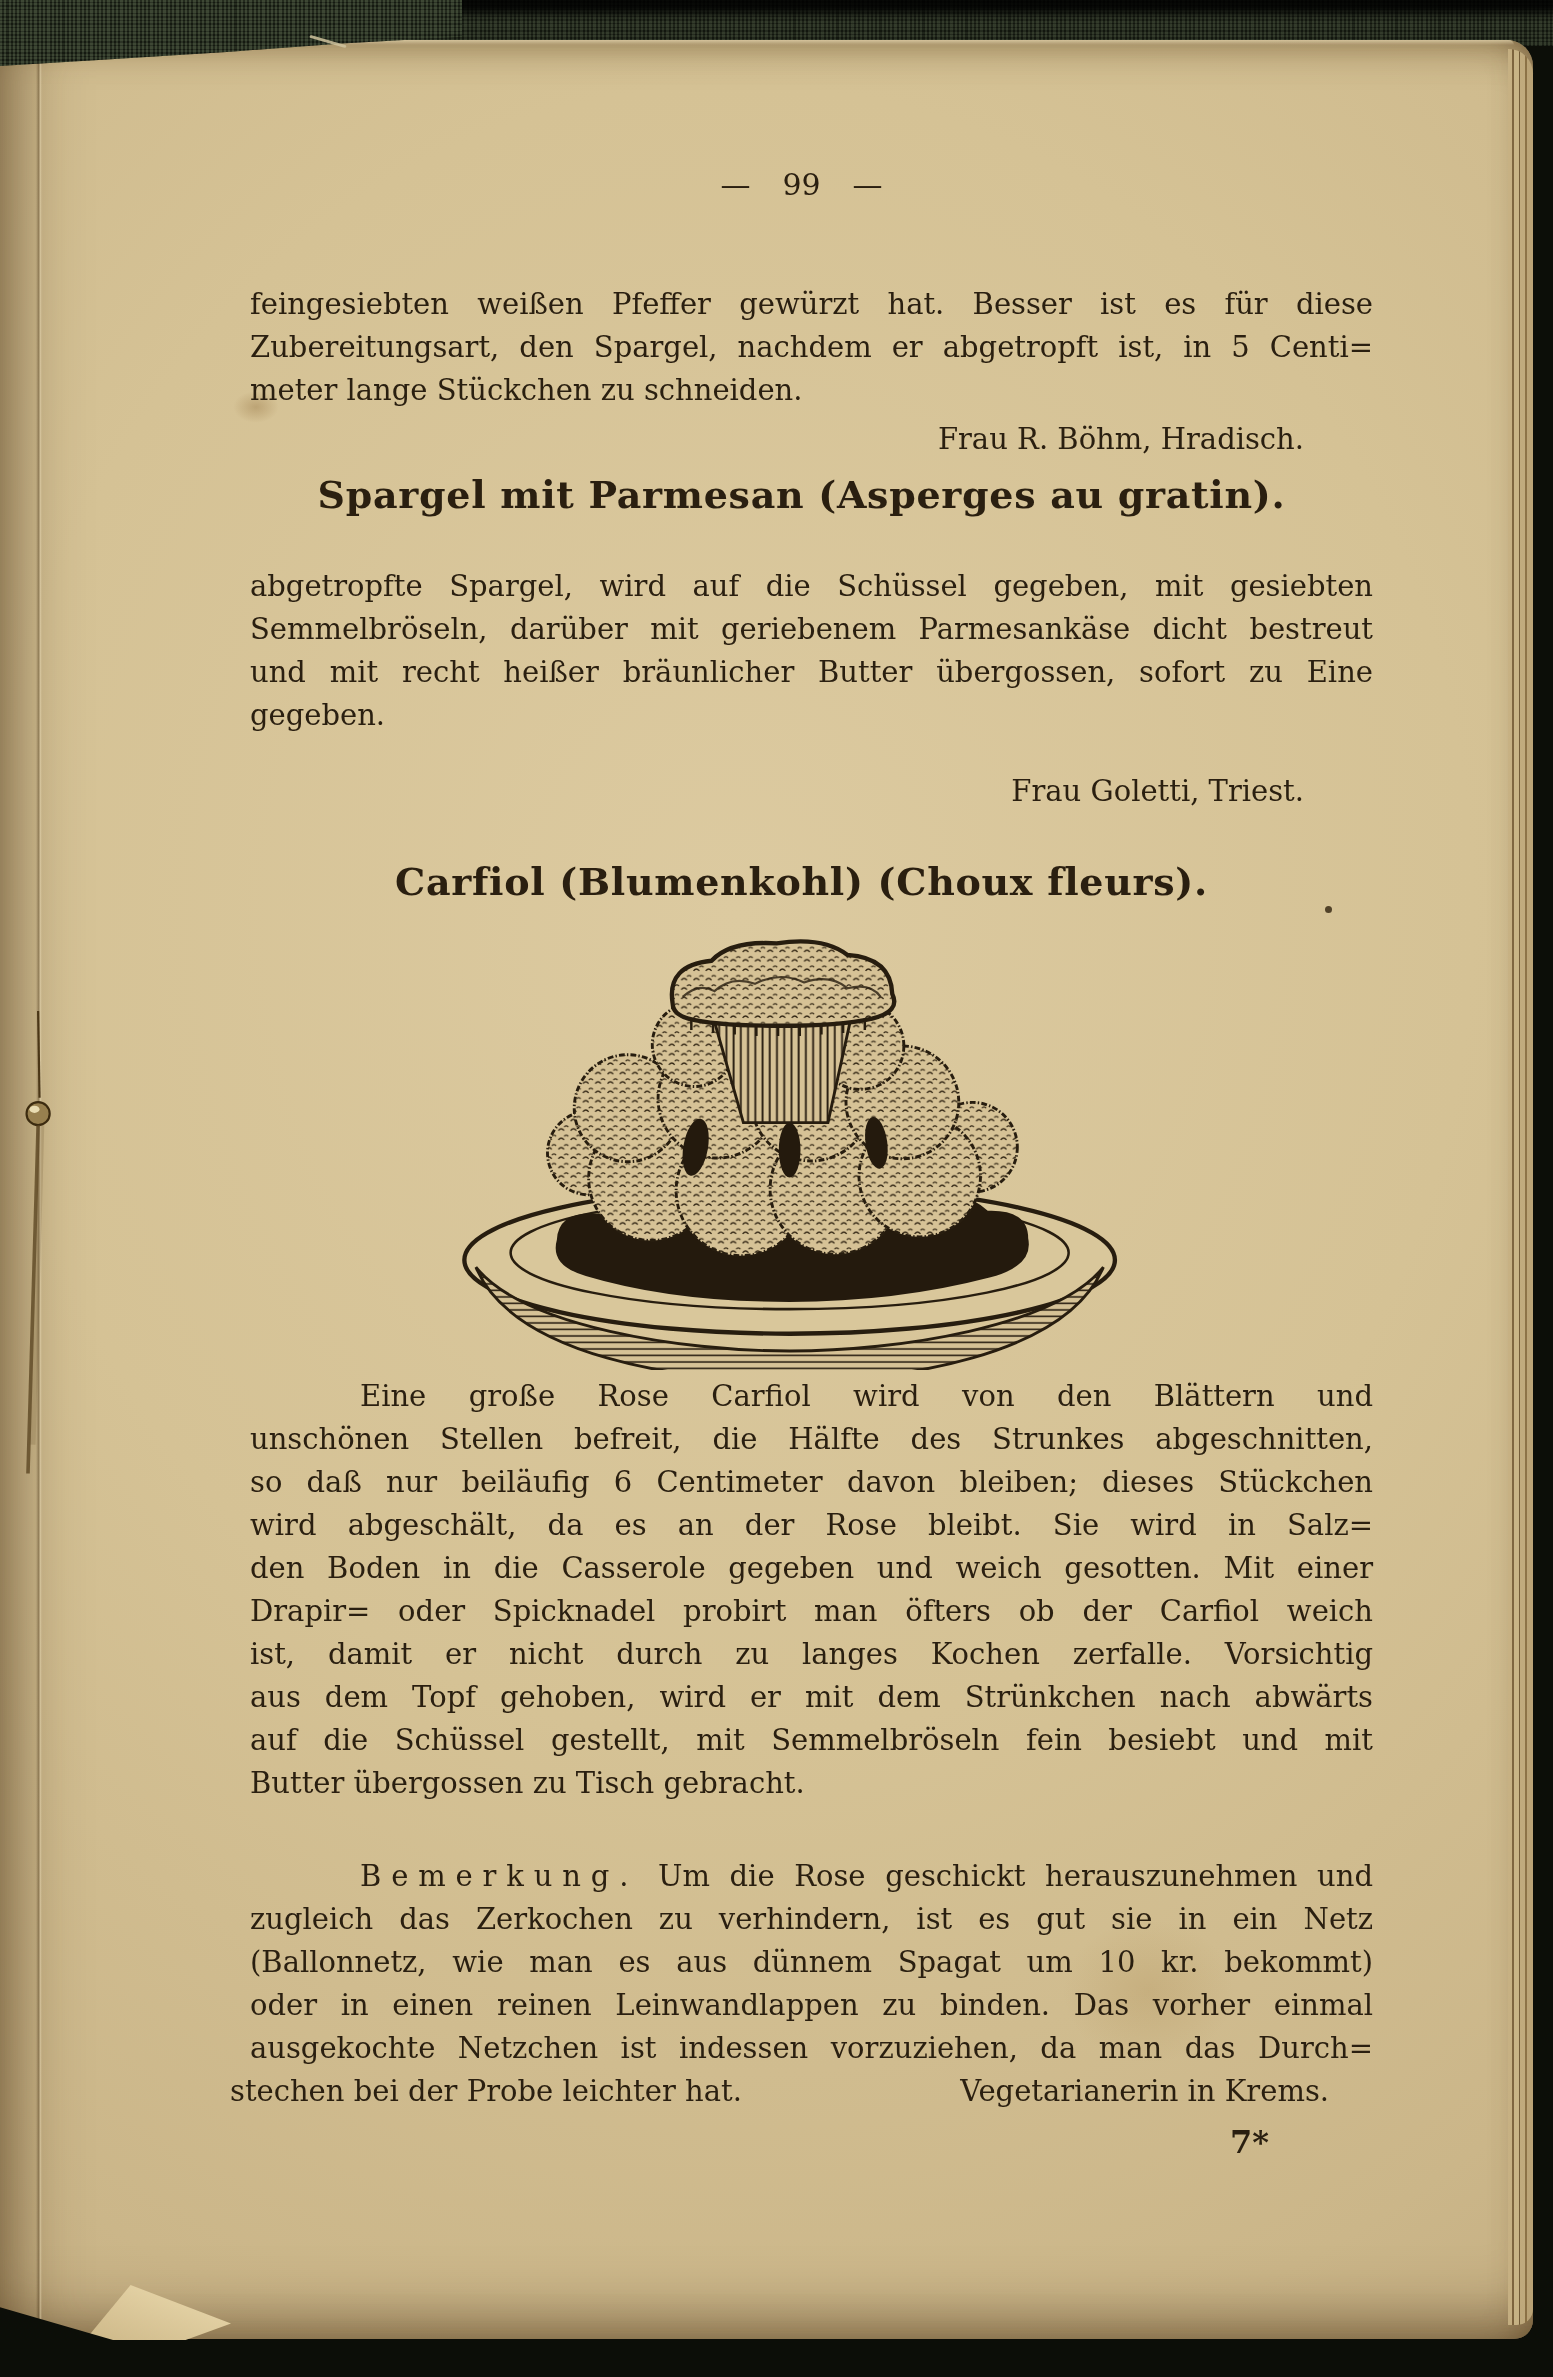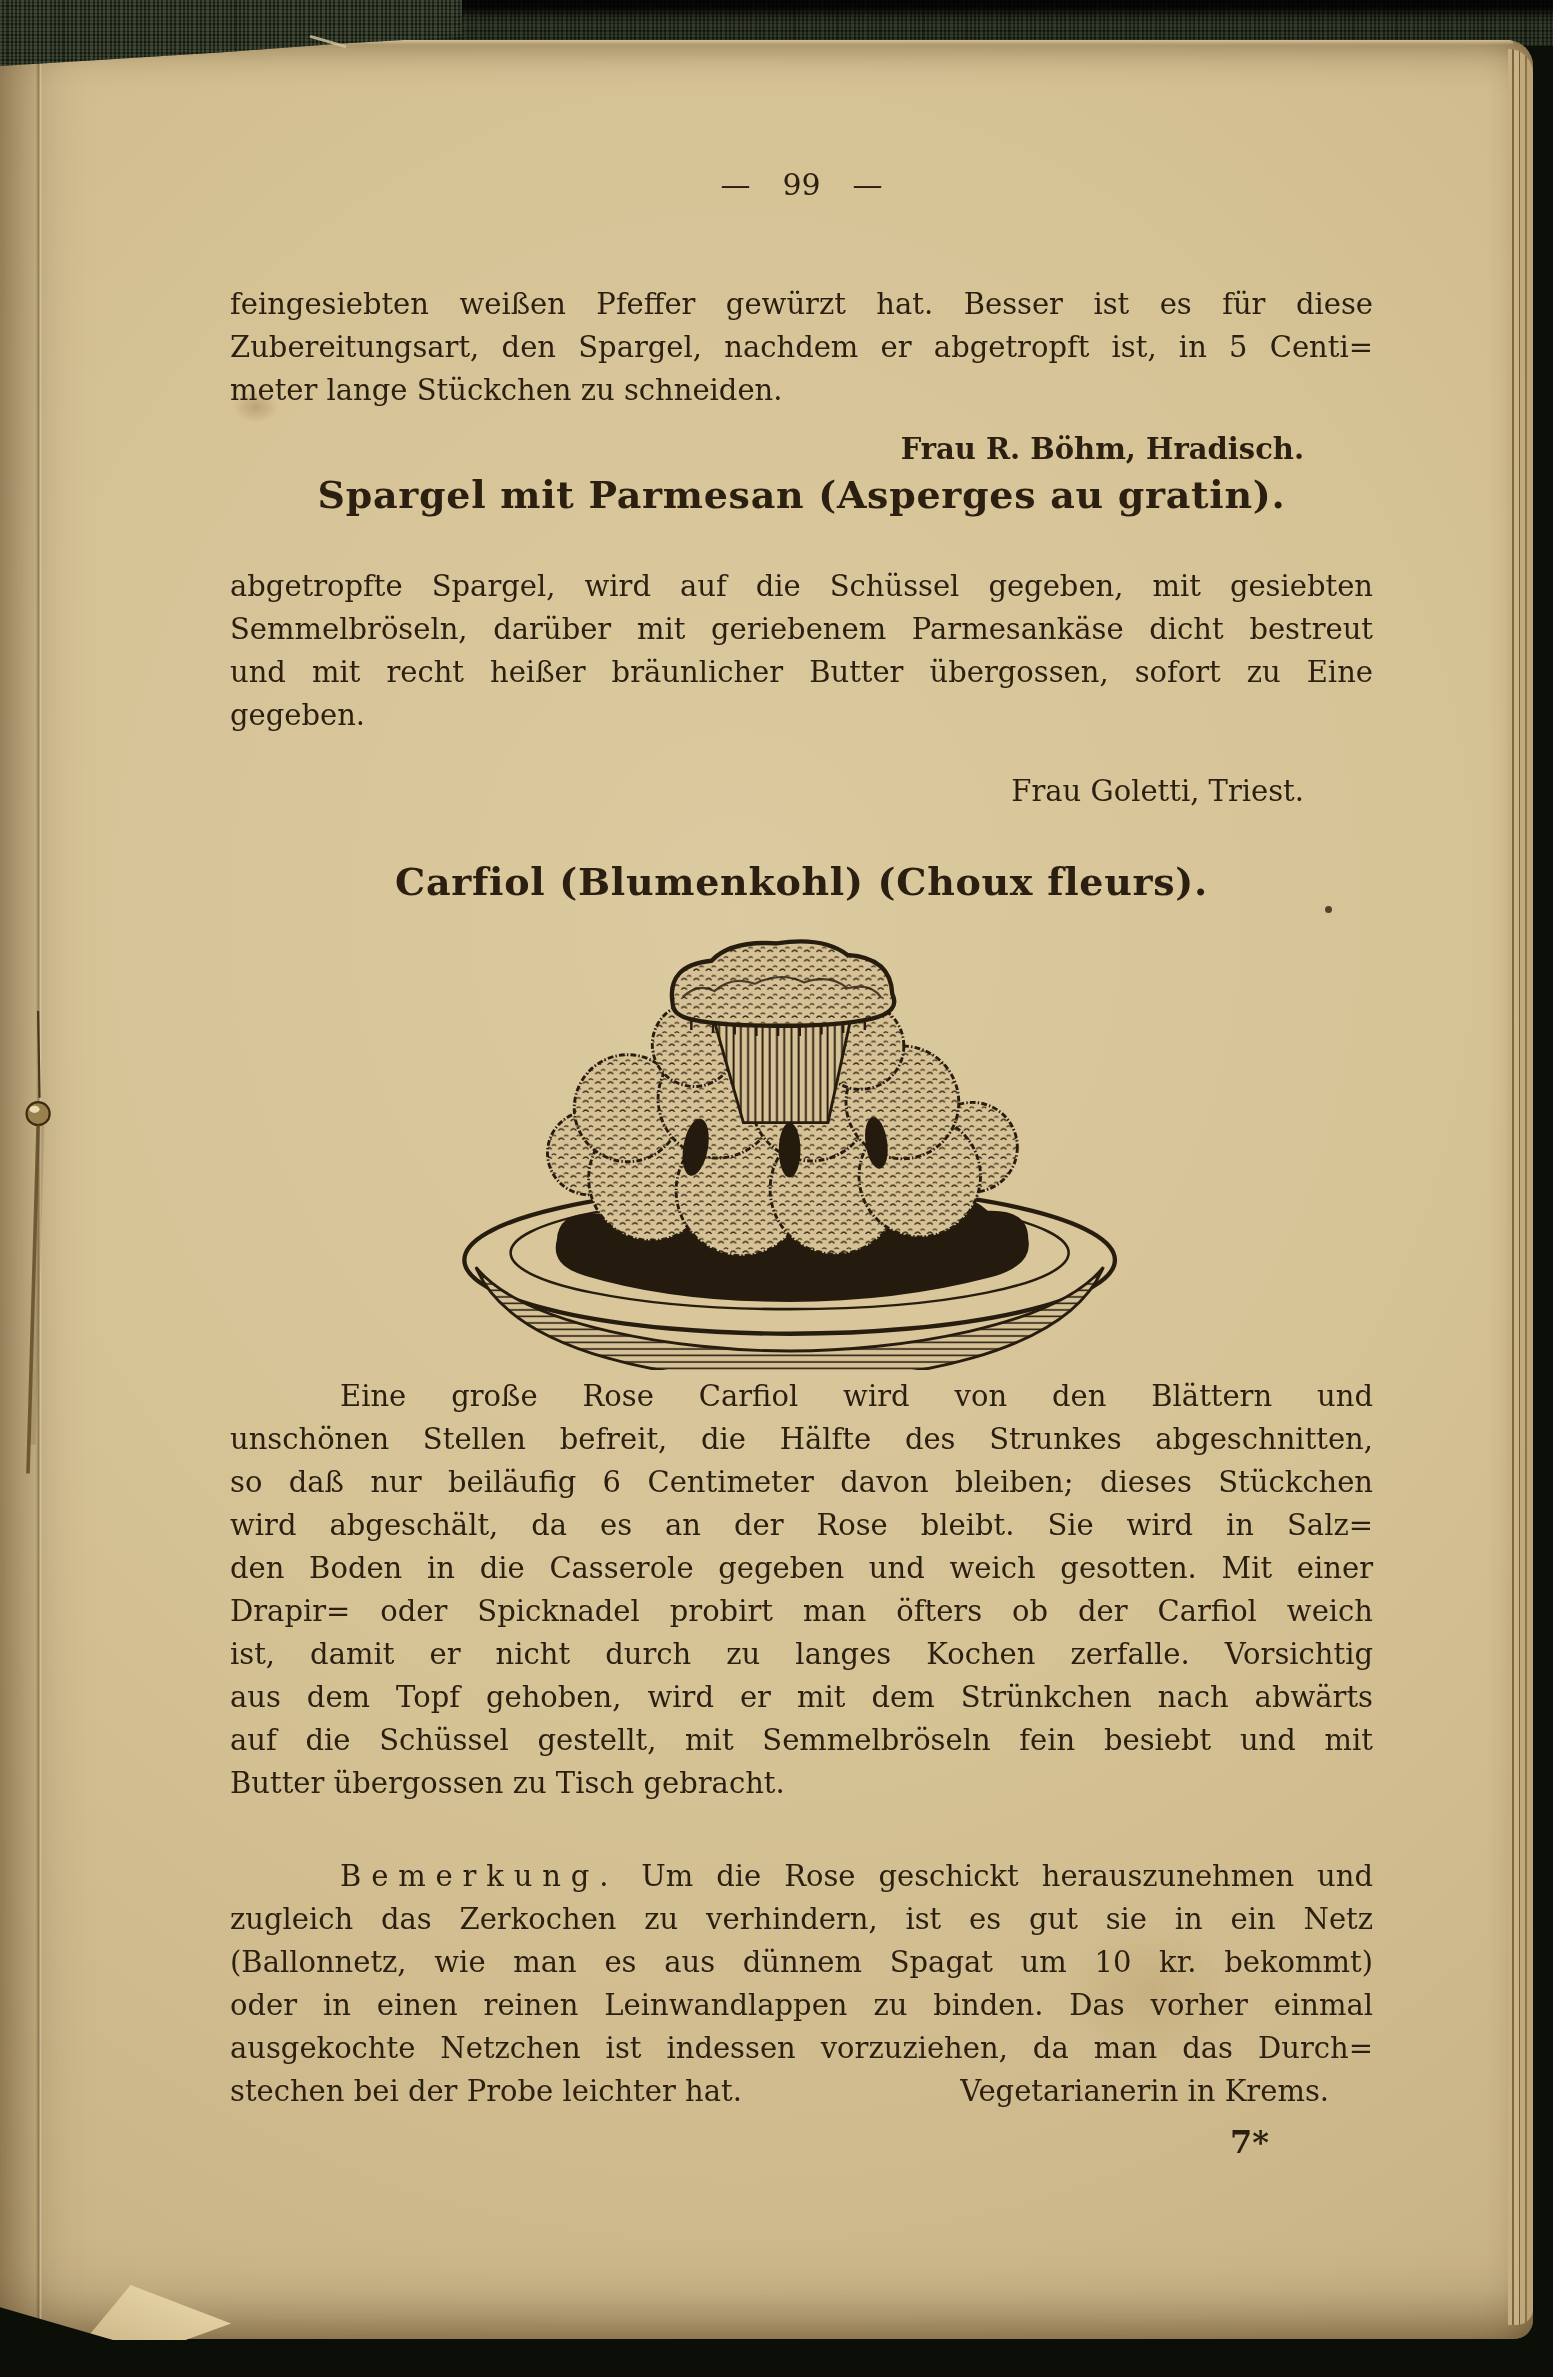--- a/index.html
+++ b/index.html
@@ -49,29 +49,29 @@
   .stain-a{left:233px;top:351px;width:46px;height:32px;
     background:radial-gradient(ellipse, rgba(122,82,30,.28), rgba(122,82,30,0) 70%);}
   .stain-b{left:1062px;top:1879px;width:173px;height:145px;
     background:radial-gradient(ellipse, rgba(150,110,45,.16), rgba(150,110,45,0) 70%);}
   .print-dot{position:absolute;left:1325px;top:866px;width:7.2px;height:7.2px;border-radius:50%;
     background:#3a2b15;opacity:.85;}
 
   
   .content{position:absolute;left:230px;top:0;width:1143px;height:100%;color:#2a1f10;}
   .block{position:absolute;left:0;width:100%;}
-  .line{font-size:29px;line-height:43px;text-align:justify;text-align-last:justify;text-justify:inter-word;}
+  .line{font-size:29px;line-height:43px;text-align:justify;text-align-last:justify;text-justify:inter-word;margin-left:20px;}
   .line.last{text-align-last:left;}
   .indent{text-indent:110px;}
   .pagenum{top:127px;display:flex;justify-content:center;gap:32px;font-size:30px;}
   .heading{text-align:center;font-weight:bold;font-size:38px;letter-spacing:0.7px;}
   .h1{top:432px;} .h2{top:819px;}
   .p-intro{top:243px;} .p-parm{top:525px;} .p-carf{top:1335px;} .p-note{top:1815px;}
   .sig{text-align:right;padding-right:69px;box-sizing:border-box;font-size:29px;}
-  .sig1{top:392px;font-weight:bold;} .sig2{top:734px;}
+  .sig1{top:382px;} .sig2{top:734px;}
   .sperr{letter-spacing:.34em;}
   .line-flex{display:flex;justify-content:space-between;font-size:29px;line-height:43px;gap:28px;}
   .line-flex .note-sig{margin-right:44px;}
   .figure{position:absolute;left:204px;top:896px;width:712px;height:434px;}
   .footmark{position:absolute;left:1000px;top:2083px;font-size:32px;font-weight:bold;}
 </style>
 </head>
 <body>
 
 <div class="scene">

